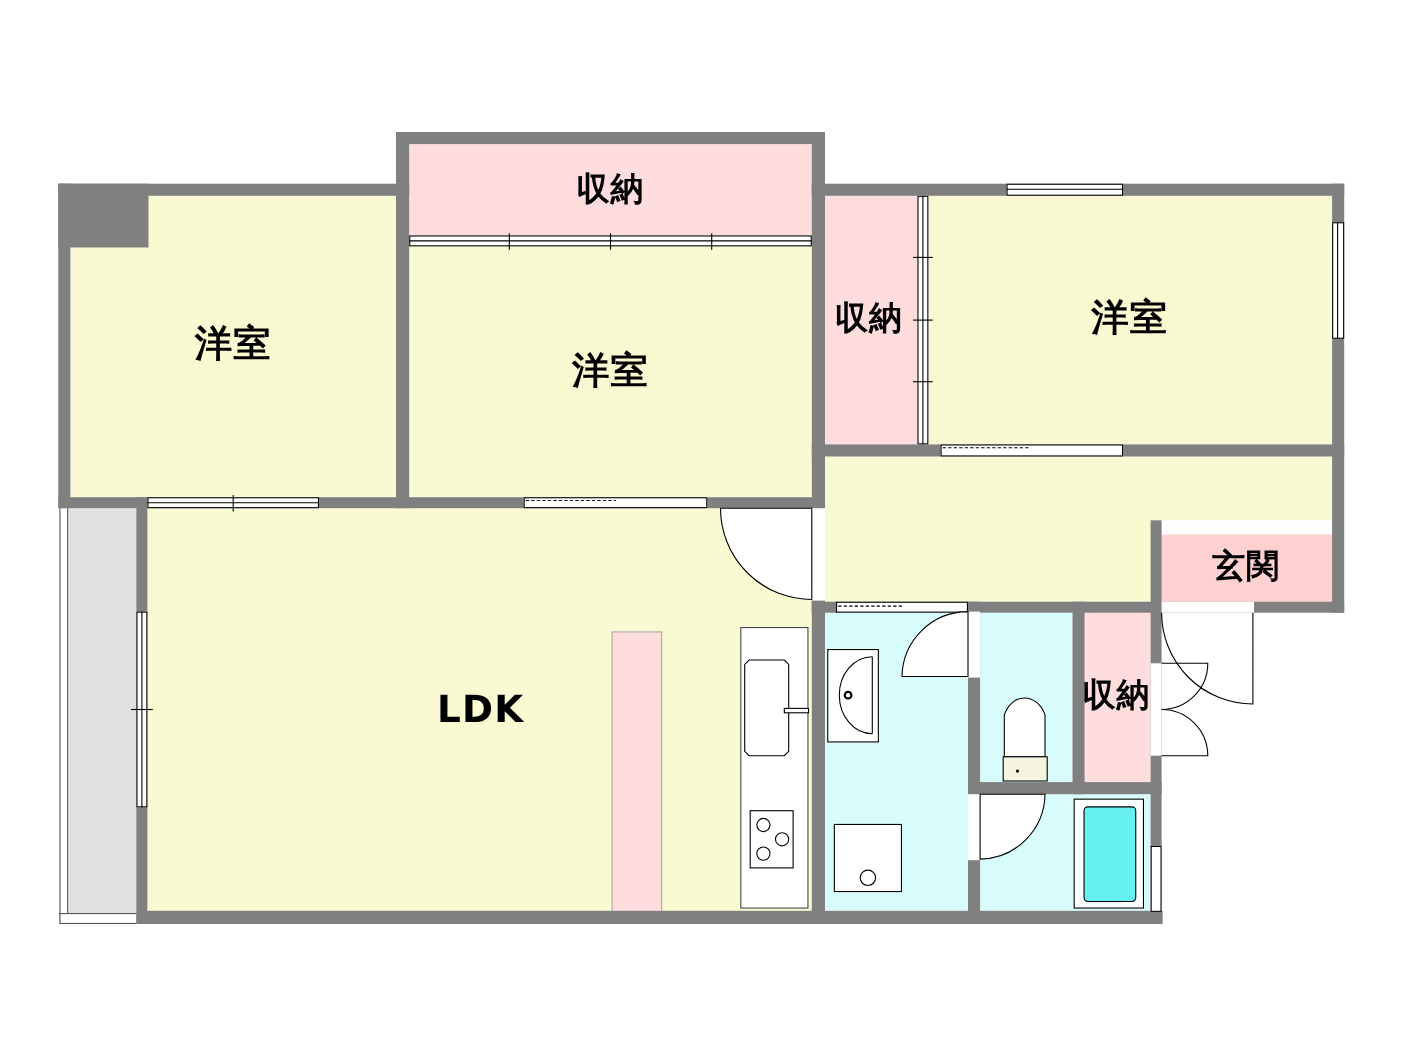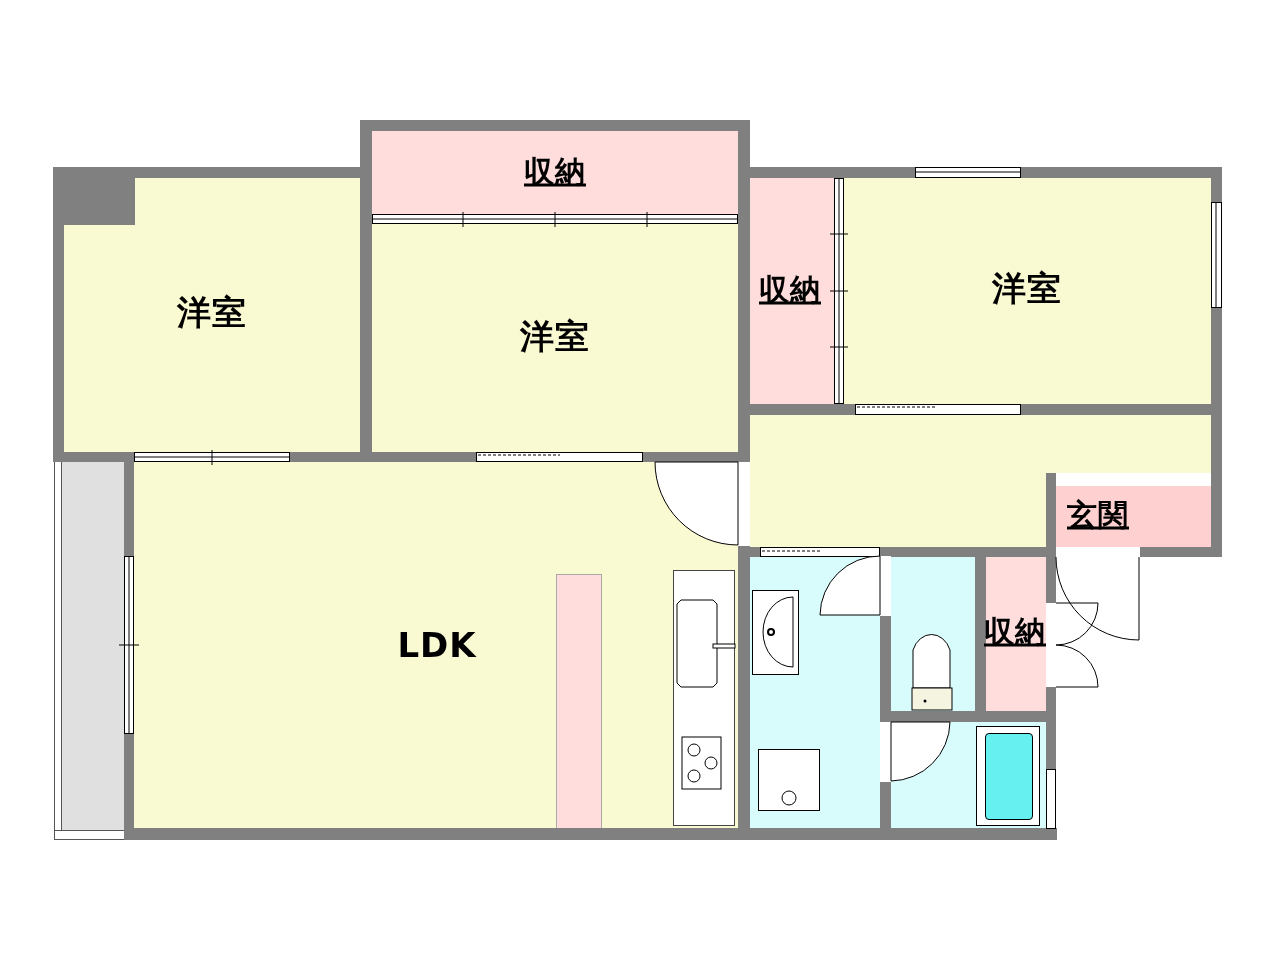--- a/index.html
+++ b/index.html
@@ -5,21 +5,21 @@
   html, body { margin:0; padding:0; background:#ffffff; }
   body { width:1280px; height:960px; position:relative; overflow:hidden; font-family:"DejaVu Sans", sans-serif; }
   .abs { position:absolute; box-sizing:border-box; }
   .wall { background:#808080; }
   .room-yellow { background:#fafad2; }
   .room-pink { background:#ffdddd; }
   .room-pink2 { background:#ffd0d0; }
   .room-blue { background:#d8fcfc; }
   .balcony { background:#e0e0e0; }
   .label { position:absolute; font-weight:bold; color:#000; font-size:34px; white-space:nowrap; transform:translate(-50%,-50%); letter-spacing:1px; }
-  .label.small { font-size:30px;text-decoration:underline; }
+  .label.small { font-size:30px; }
   svg.overlay { position:absolute; left:0; top:0; width:1280px; height:960px; pointer-events:none; }
 </style>
 </head>
 <body>
 
 <div class="abs balcony" style="left:62px;top:462px;width:64px;height:368px;"></div>
 <div class="abs" style="left:54px;top:462px;width:8px;height:378px;border:1px solid #555;border-top:none;background:#fff;"></div>
 <div class="abs" style="left:54px;top:830px;width:80px;height:10px;border:1px solid #555;border-right:none;background:#fff;"></div>
 
 <div class="abs room-yellow" style="left:64px;top:178px;width:296px;height:274px;"></div>
@@ -137,14 +137,14 @@
   <rect x="912" y="688" width="40" height="22" fill="#f4f4e0" stroke="#000" stroke-width="1"></rect>
   <circle cx="925" cy="701" r="1.5" fill="#000"></circle>
 </svg>
 
 <div class="label" style="left:212px;top:313px;">洋室</div>
 <div class="label" style="left:555px;top:337px;">洋室</div>
 <div class="label" style="left:1027px;top:289px;">洋室</div>
 <div class="label small" style="left:555px;top:172px;">収納</div>
 <div class="label small" style="left:790px;top:290px;">収納</div>
 <div class="label small" style="left:1015px;top:632px;">収納</div>
-<div class="label small" style="left:1098px;top:515px;">玄関</div>
+<div class="label small" style="left:1133px;top:515px;">玄関</div>
 <div class="label" style="left:437px;top:645px;">LDK</div>
 
 </body></html>

